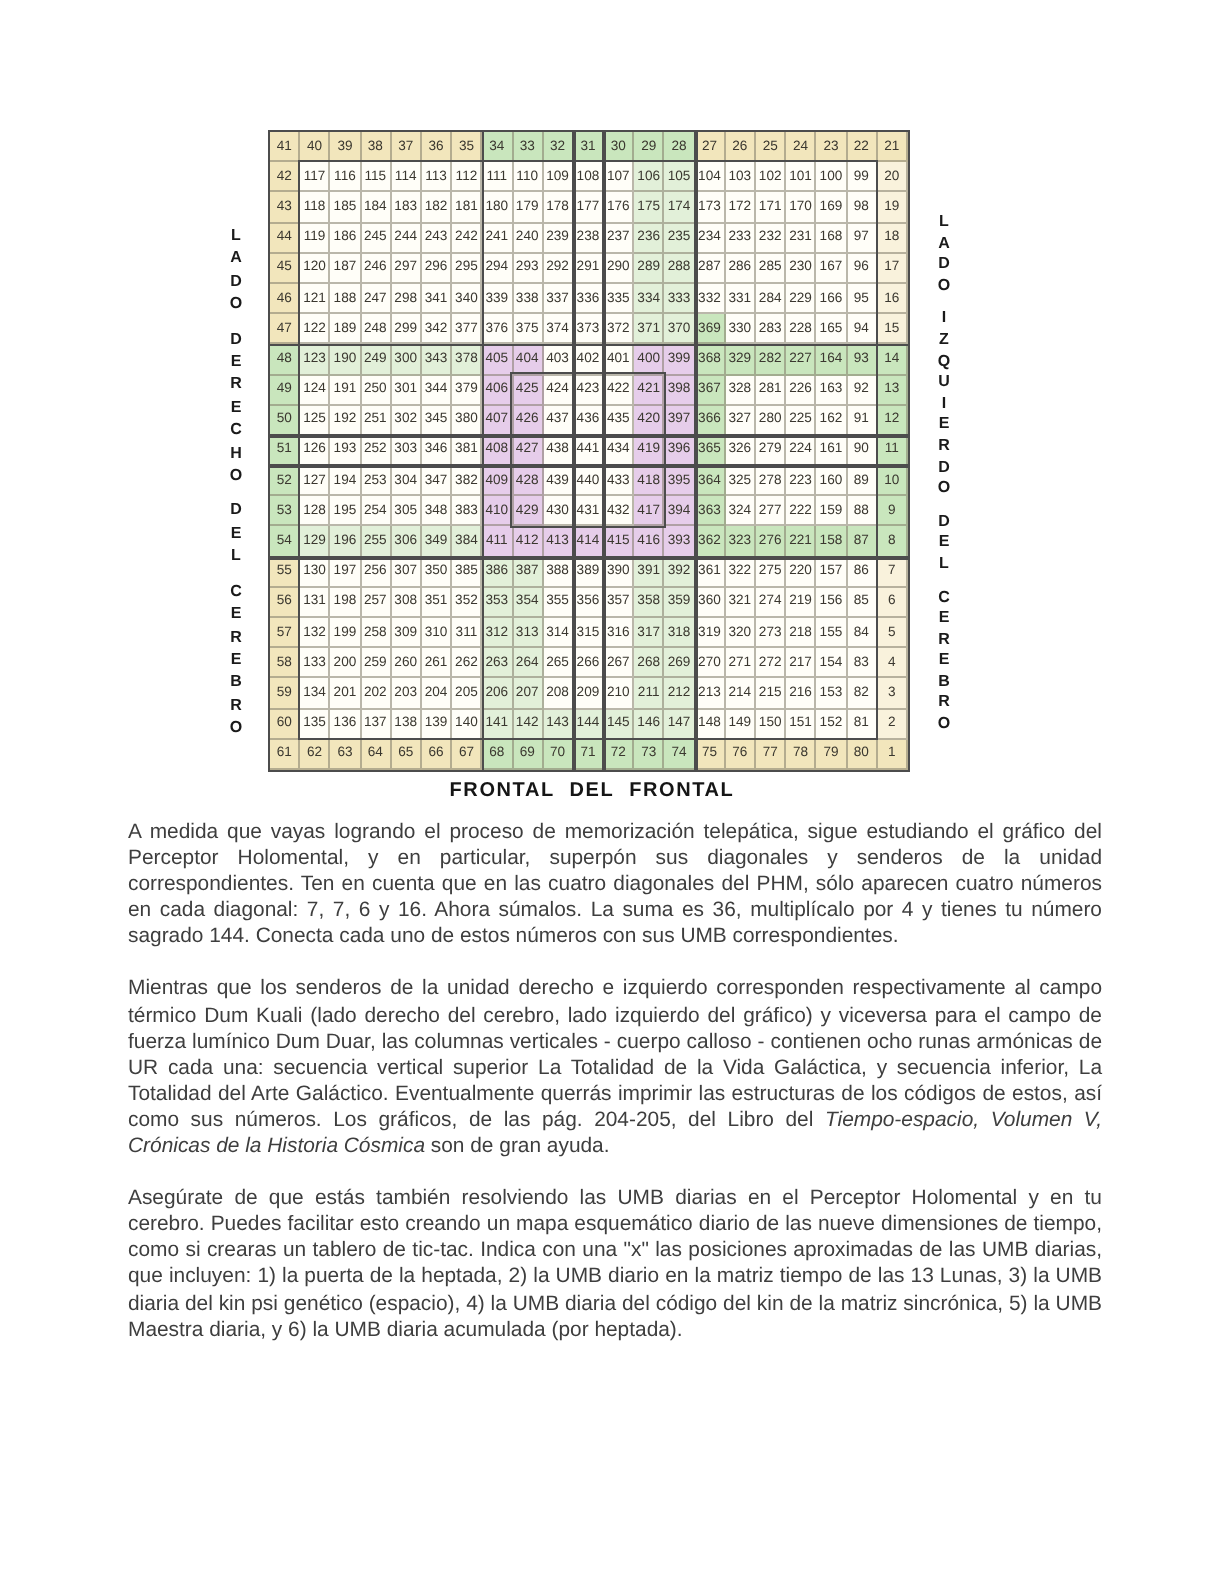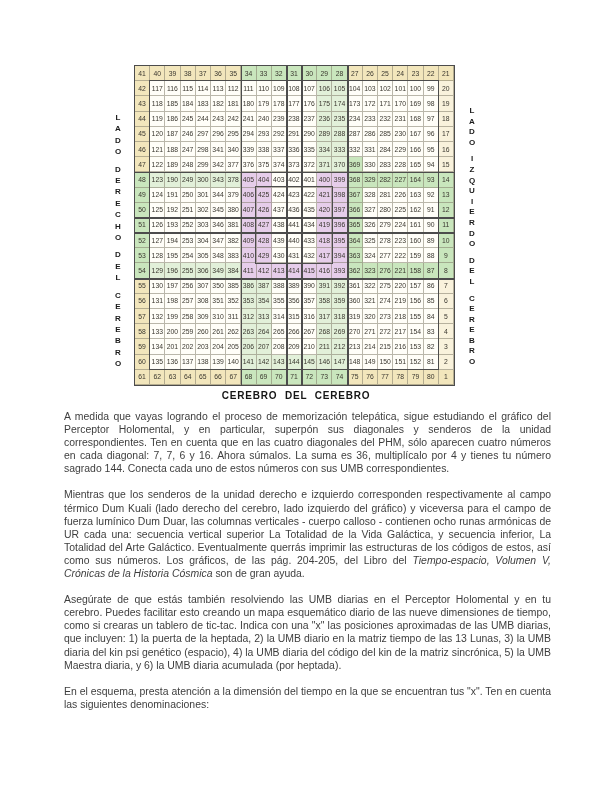--- a/index.html
+++ b/index.html
@@ -589,22 +589,21 @@
         <span>C</span>
         <span>E</span>
         <span>R</span>
         <span>E</span>
         <span>B</span>
         <span>R</span>
         <span>O</span>
       </div>
     </div>
 
-  <div class="chart-hdr bottom">CEREBRO DEL CEREBRO</div>
+  <div class="chart-hdr bottom">FRONTAL DEL FRONTAL</div>
 
   <div class="bodytext">
     <p>A medida que vayas logrando el proceso de memorización telepática, sigue estudiando el gráfico del Perceptor Holomental, y en particular, superpón sus diagonales y senderos de la unidad correspondientes.  Ten en cuenta que en las cuatro diagonales del PHM, sólo aparecen cuatro números en cada diagonal: 7, 7, 6 y 16. Ahora súmalos. La suma es 36, multiplícalo por 4 y tienes tu número sagrado 144. Conecta cada uno de estos números con sus UMB correspondientes.</p>
     <p><span>Mientras que los senderos de la unidad derecho e izquierdo corresponden respectivamente al campo térmico Dum Kuali (lado derecho del cerebro, lado izquierdo del gráfico) y viceversa para el campo de fuerza lumínico Dum Duar, las columnas verticales - cuerpo calloso - contienen ocho runas armónicas de UR cada una: secuencia vertical superior La Totalidad de la Vida Galáctica, y secuencia inferior, La Totalidad del Arte Galáctico. Eventualmente querrás imprimir las estructuras de los códigos de estos, así como sus números.  Los gráficos, de las pág. 204-205, del Libro del </span><span class="italic">Tiempo-espacio, Volumen V, Crónicas de la Historia Cósmica</span><span> son de gran ayuda.</span></p>
     <p>Asegúrate de que estás también resolviendo las UMB diarias en el Perceptor Holomental y en tu cerebro. Puedes facilitar esto creando un mapa esquemático diario de las nueve dimensiones de tiempo, como si crearas un tablero de tic-tac. Indica con una "x" las posiciones aproximadas de las UMB diarias, que incluyen: 1) la puerta de la heptada, 2) la UMB diario en la matriz tiempo de las 13 Lunas, 3) la UMB diaria del kin psi genético (espacio), 4) la UMB diaria del código del kin de la matriz sincrónica, 5) la UMB Maestra diaria, y 6) la UMB diaria acumulada (por heptada).</p>
-    <p>En el esquema, presta atención a la dimensión del tiempo en la que se encuentran tus "x". Ten en cuenta las siguientes denominaciones:</p>
   </div>
 
 </div>
 
 </body></html>

